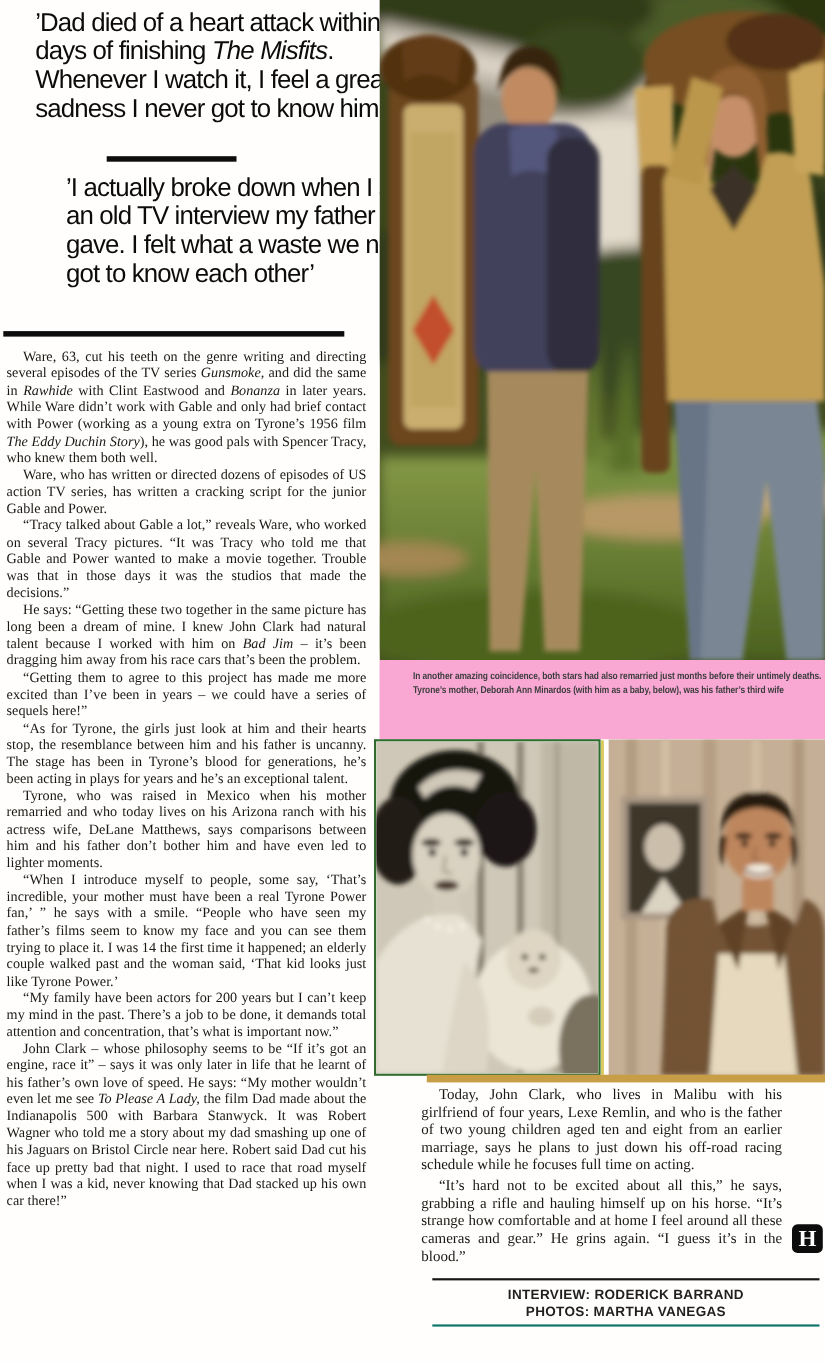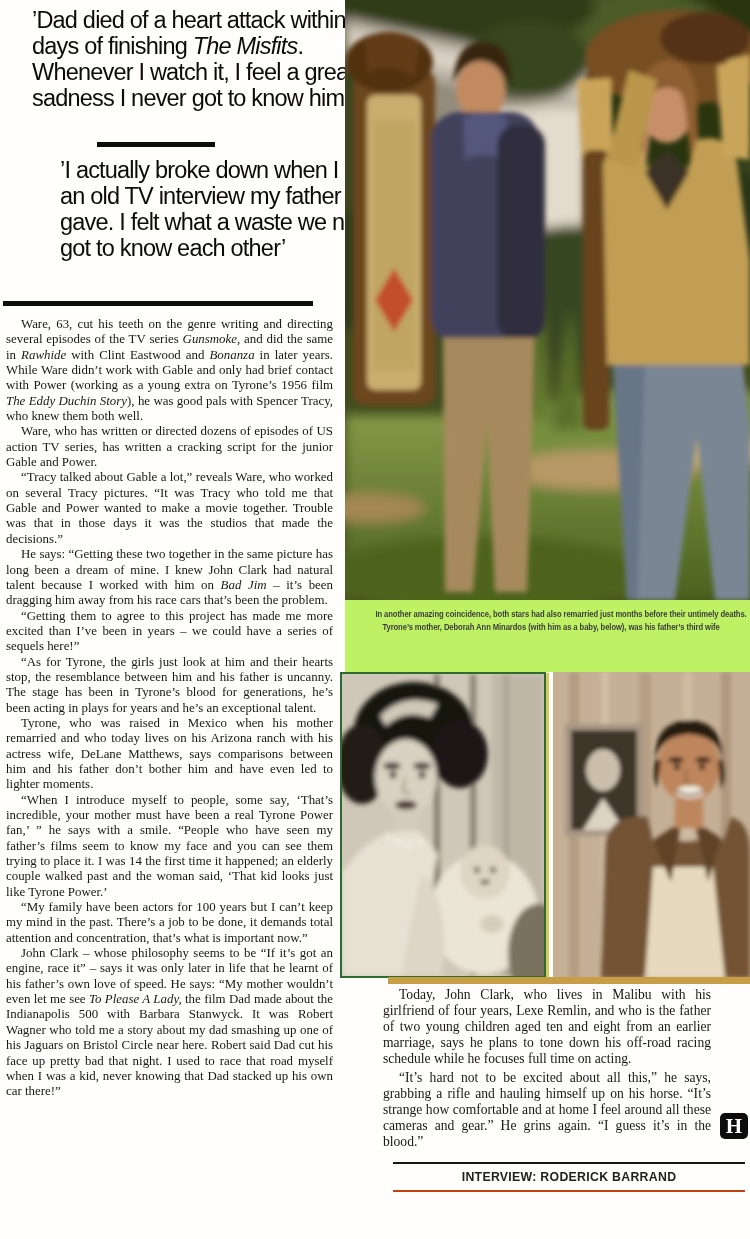--- a/index.html
+++ b/index.html
@@ -24,33 +24,33 @@
              font-size:13.6px;line-height:16px;text-align:justify;}
   .col-right p{margin:0 0 3px 0;text-indent:16px;}
   .col-left i,.col-right i{font-style:italic;}
 
   .h-badge{float:right;margin-top:126px;margin-left:9px;width:28px;height:26px;
            background:#0c0c0c;border-radius:5px;color:#ffffff;text-align:center;
            font-family:"Liberation Serif",serif;font-weight:bold;font-size:21px;line-height:26px;}
 
   
   .main-photo{position:absolute;left:345px;top:0;width:405px;height:600px;overflow:hidden;}
-  .caption{position:absolute;left:345px;top:600px;width:405px;height:72px;background:#bef264;
-           text-align:right;padding-top:8px;box-sizing:border-box;overflow:hidden;
+  .caption{position:absolute;left:345px;top:600px;width:405px;height:72px;background:#f9a8d4;
+           text-align:left;padding-top:8px;box-sizing:border-box;overflow:hidden;
            font-family:"Liberation Sans",sans-serif;font-weight:bold;font-size:9px;
            line-height:13px;color:#3d3d3d;}
   .cap-line{white-space:nowrap;transform:scaleX(0.85);transform-origin:center top;letter-spacing:-0.1px;}
   .photo-bw{position:absolute;left:340px;top:672px;width:202px;height:302px;
             border:2px solid #2f6b2f;box-shadow:4px 0 0 -1px #d8c95e;overflow:hidden;}
   .photo-portrait{position:absolute;left:553px;top:672px;width:197px;height:306px;overflow:hidden;}
   .gold-strip{position:absolute;left:388px;top:977px;width:362px;height:7px;background:#c79d45;}
 
   
   .credits{position:absolute;left:393px;top:1162px;width:352px;text-align:center;
-           border-top:2px solid #161616;border-bottom:2px solid #c2410c;
+           border-top:2px solid #161616;border-bottom:2px solid #0f766e;
            padding:6px 0 5px 0;font-family:"Liberation Sans",sans-serif;font-weight:bold;
            font-size:12.3px;line-height:14.5px;color:#1f1f1f;letter-spacing:0.3px;}
 </style>
 </head>
 <body>
 
 <div class="page">
 
   <div class="quote q1"><span>’Dad died of a heart attack within days of finishing </span><i>The Misfits</i><span>. Whenever I watch it, I feel a great sadness I never got to know him’</span></div>
   <div class="rule-short"></div>
@@ -59,21 +59,21 @@
 
   <div class="col-left">
       <p><span>Ware, 63, cut his teeth on the genre writing and directing several episodes of the TV series </span><i>Gunsmoke,</i><span> and did the same in </span><i>Rawhide</i><span> with Clint Eastwood and </span><i>Bonanza</i><span> in later years. While Ware didn’t work with Gable and only had brief contact with Power (working as a young extra on Tyrone’s 1956 film </span><i>The Eddy Duchin Story</i><span>), he was good pals with Spencer Tracy, who knew them both well.</span></p>
       <p><span>Ware, who has written or directed dozens of episodes of US action TV series, has written a cracking script for the junior Gable and Power.</span></p>
       <p><span>“Tracy talked about Gable a lot,” reveals Ware, who worked on several Tracy pictures. “It was Tracy who told me that Gable and Power wanted to make a movie together. Trouble was that in those days it was the studios that made the decisions.”</span></p>
       <p><span>He says: “Getting these two together in the same picture has long been a dream of mine. I knew John Clark had natural talent because I worked with him on </span><i>Bad Jim</i><span> – it’s been dragging him away from his race cars that’s been the problem.</span></p>
       <p><span>“Getting them to agree to this project has made me more excited than I’ve been in years – we could have a series of sequels here!”</span></p>
       <p><span>“As for Tyrone, the girls just look at him and their hearts stop, the resemblance between him and his father is uncanny. The stage has been in Tyrone’s blood for generations, he’s been acting in plays for years and he’s an exceptional talent.</span></p>
       <p><span>Tyrone, who was raised in Mexico when his mother remarried and who today lives on his Arizona ranch with his actress wife, DeLane Matthews, says comparisons between him and his father don’t bother him and have even led to lighter moments.</span></p>
       <p><span>“When I introduce myself to people, some say, ‘That’s incredible, your mother must have been a real Tyrone Power fan,’ ” he says with a smile. “People who have seen my father’s films seem to know my face and you can see them trying to place it. I was 14 the first time it happened; an elderly couple walked past and the woman said, ‘That kid looks just like Tyrone Power.’</span></p>
-      <p><span>“My family have been actors for 100 years but I can’t keep my mind in the past. There’s a job to be done, it demands total attention and concentration, that’s what is important now.”</span></p>
+      <p><span>“My family have been actors for 200 years but I can’t keep my mind in the past. There’s a job to be done, it demands total attention and concentration, that’s what is important now.”</span></p>
       <p><span>John Clark – whose philosophy seems to be “If it’s got an engine, race it” – says it was only later in life that he learnt of his father’s own love of speed. He says: “My mother wouldn’t even let me see </span><i>To Please A Lady,</i><span> the film Dad made about the Indianapolis 500 with Barbara Stanwyck. It was Robert Wagner who told me a story about my dad smashing up one of his Jaguars on Bristol Circle near here. Robert said Dad cut his face up pretty bad that night. I used to race that road myself when I was a kid, never knowing that Dad stacked up his own car there!”</span></p>
     </div>
 
   <div class="main-photo" role="img" aria-label="Two young actors carrying western saddles over their shoulders across a sunlit lawn in front of a white house and dark green shrubs">
     <svg width="405" height="600" viewBox="0 0 405 600" preserveAspectRatio="none">
       <defs>
         <filter id="b6" x="-20%" y="-20%" width="140%" height="140%">
             <feGaussianBlur stdDeviation="6"></feGaussianBlur>
           </filter>
         <filter id="b3" x="-20%" y="-20%" width="140%" height="140%">
@@ -240,22 +240,23 @@
         <path d="M123 118 Q137 128 151 118" stroke="#6b3f2e" stroke-width="2" fill="none"></path>
       </g>
       <rect width="197" height="306" fill="#d98a2b" opacity="0.05"></rect>
     </svg>
   </div>
   <div class="gold-strip"></div>
 
   <div class="col-right">
     <span class="h-badge">H</span>
     <div>
-        <p><span>Today, John Clark, who lives in Malibu with his girlfriend of four years, Lexe Remlin, and who is the father of two young children aged ten and eight from an earlier marriage, says he plans to tone down his off-road racing schedule while he focuses full time on acting.</span></p>
+        <p><span>Today, John Clark, who lives in Malibu with his girlfriend of four years, Lexe Remlin, and who is the father of two young children aged ten and eight from an earlier marriage, says he plans to just down his off-road racing schedule while he focuses full time on acting.</span></p>
         <p><span>“It’s hard not to be excited about all this,” he says, grabbing a rifle and hauling himself up on his horse. “It’s strange how comfortable and at home I feel around all these cameras and gear.” He grins again. “I guess it’s in the blood.”</span></p>
       </div>
   </div>
 
   <div class="credits">
     <div>INTERVIEW: RODERICK BARRAND</div>
+    <div>PHOTOS: MARTHA VANEGAS</div>
   </div>
 
 </div>
 
 </body></html>

